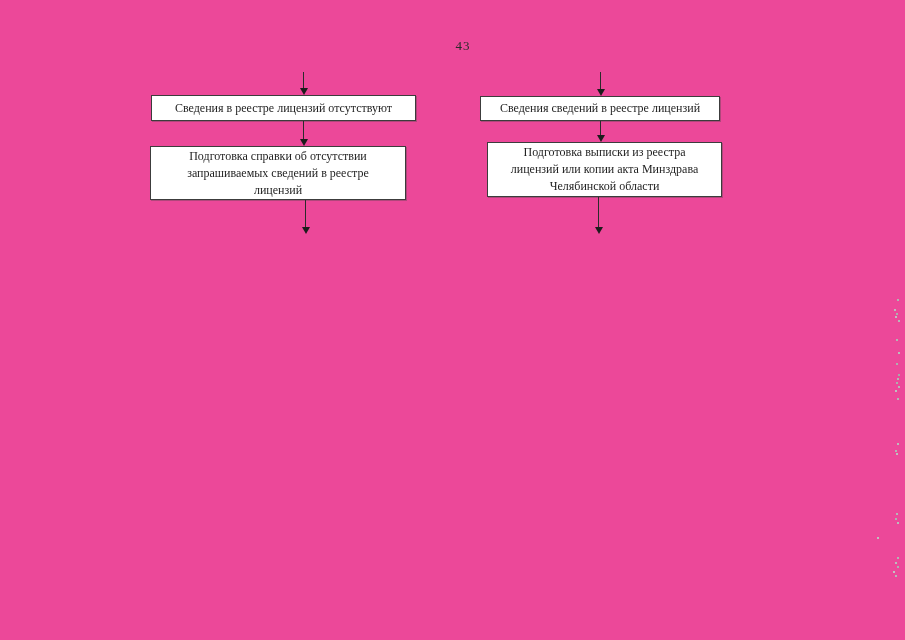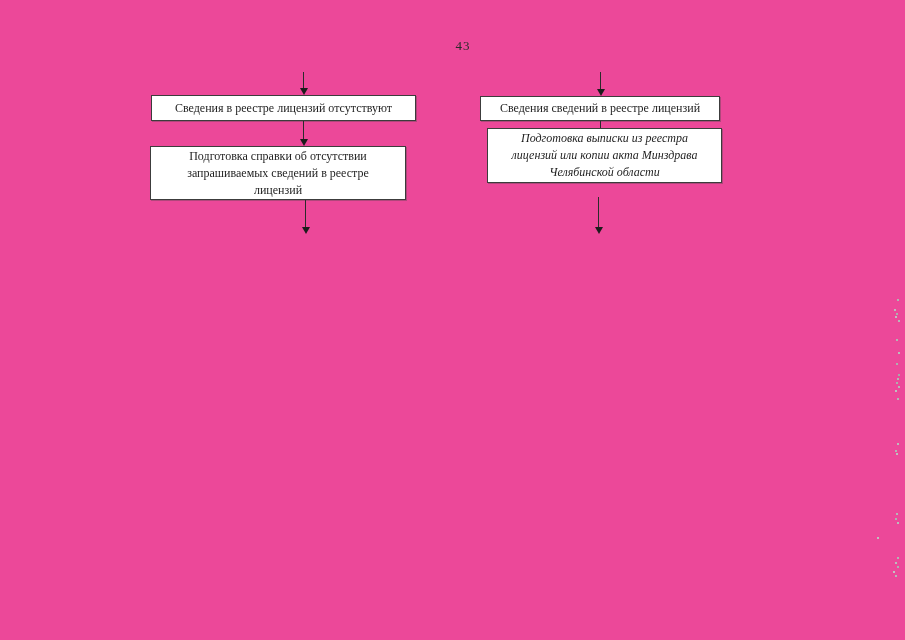--- a/index.html
+++ b/index.html
@@ -38,21 +38,21 @@
     line-height: 17px;
     white-space: pre-line;
     color: #1e1e1e;
     background: #ffffff;
     padding: 1px 6px;
     box-sizing: border-box;
   }
   #box-no-info       { left: 151px; top: 95px;  width: 265px; height: 26px; }
   #box-has-info      { left: 480px; top: 96px;  width: 240px; height: 25px; }
   #box-prepare-cert  { left: 150px; top: 146px; width: 256px; height: 54px; font-family: Liberation Serif, serif; }
-  #box-prepare-extract{ left: 487px; top: 128px; width: 235px; height: 55px; font-style: italic; }
+  #box-prepare-extract{ left: 487px; top: 142px; width: 235px; height: 55px; }
   #box-send          { left: 276px; top: 234px; width: 354px; height: 29px; }
 
   .arrow {
     position: absolute;
     width: 9px;
     display: flex;
     flex-direction: column;
     align-items: center;
   }
   .arrow .shaft {

